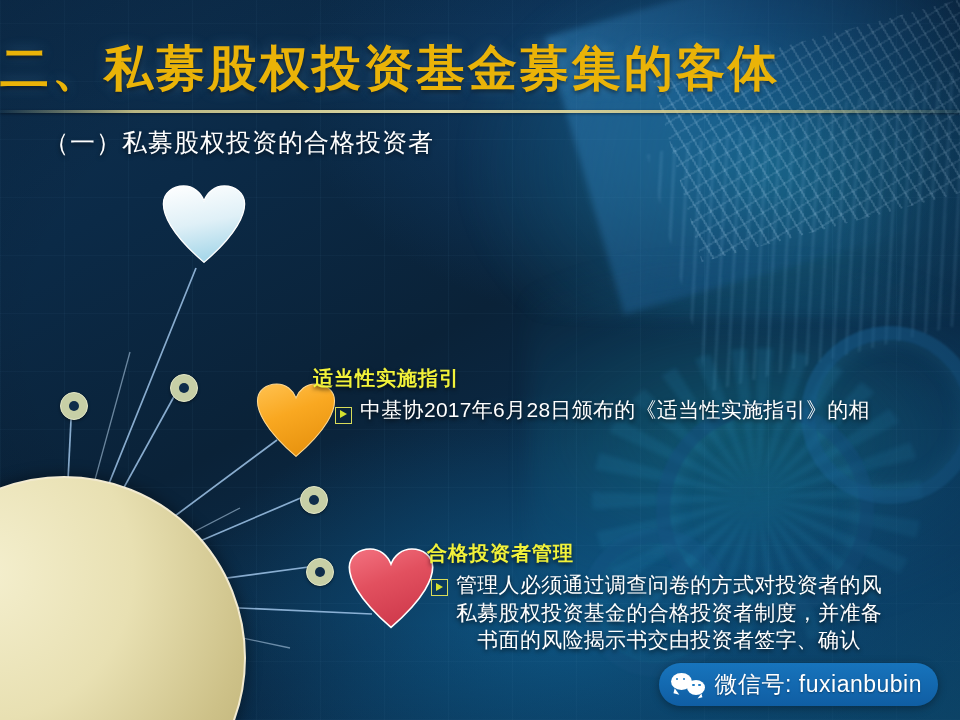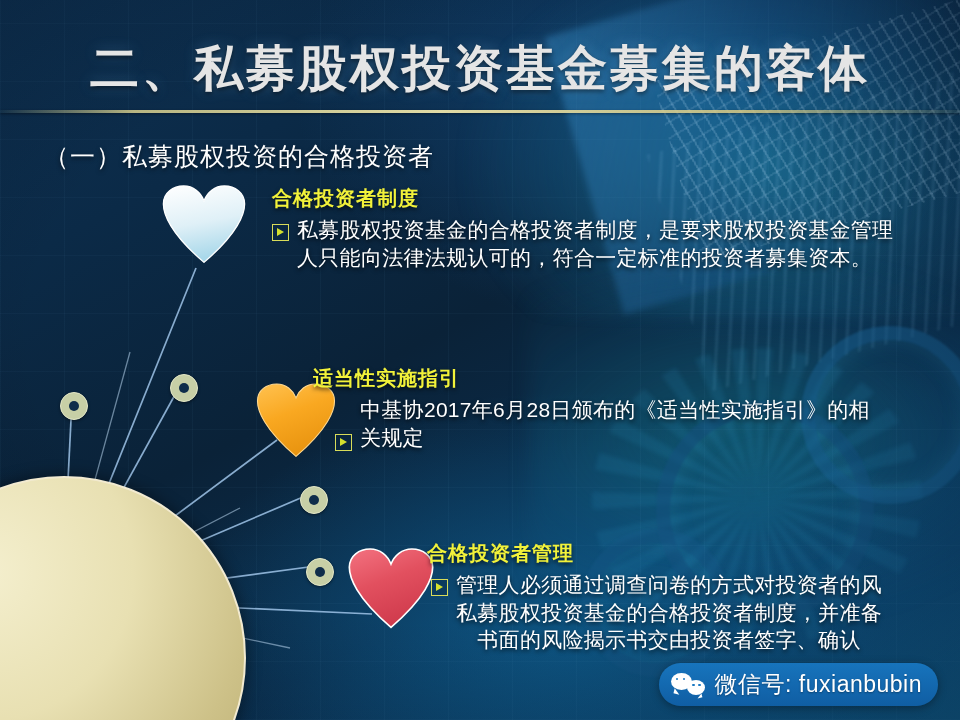--- a/index.html
+++ b/index.html
@@ -69,40 +69,40 @@
       repeating-linear-gradient(90deg, rgba(120,190,230,.045) 0px, rgba(120,190,230,.045) 1px, rgba(0,0,0,0) 1px, rgba(0,0,0,0) 64px),
       repeating-linear-gradient(0deg, rgba(120,190,230,.035) 0px, rgba(120,190,230,.035) 1px, rgba(0,0,0,0) 1px, rgba(0,0,0,0) 58px);
   }
   .bg-vignette{
     position:absolute;inset:0;
     background:radial-gradient(ellipse 95% 90% at 46% 46%, rgba(0,0,0,0) 45%, rgba(3,14,28,.55) 100%);
   }
 
   
   .title{
-    position:absolute;left:0;right:0;top:36px;text-align:center;
+    position:absolute;left:0;right:0;top:36px;text-align:left;
     font-family:"Liberation Serif","DejaVu Serif",serif;
-    font-weight:bold;font-size:49px;letter-spacing:3px;color:#e5e5e5;
+    font-weight:bold;font-size:49px;letter-spacing:3px;color:#eab308;
     text-shadow:0 2px 5px rgba(0,0,0,.55), 0 0 14px rgba(120,200,255,.30);
     white-space:nowrap;
   }
   .title-rule{
     position:absolute;left:0;right:0;top:110px;height:3px;
     background:linear-gradient(90deg,
       rgba(150,170,120,.05) 0%,
       rgba(214,206,140,.85) 14%,
       rgba(236,228,170,.95) 46%,
       rgba(214,200,130,.85) 78%,
       rgba(150,160,110,.10) 100%);
     box-shadow:0 1px 3px rgba(0,0,0,.4);
   }
   .subtitle{
     position:absolute;left:44px;top:126px;
     font-size:25px;color:#ffffff;letter-spacing:1px;
-    text-shadow:0 2px 4px rgba(0,0,0,.6);white-space:nowrap;margin-top:14px;
+    text-shadow:0 2px 4px rgba(0,0,0,.6);white-space:nowrap;
   }
 
   
   .quarter{
     position:absolute;left:-118px;bottom:-120px;width:360px;height:360px;
     border-radius:50%;
     background:radial-gradient(circle at 28% 26%, #f4efce 0%, #e8e0b2 40%, #cdc188 72%, #b6a96d 100%);
     border:2px solid #f2ead0;
     box-shadow:0 0 16px rgba(0,0,0,.45);
   }
@@ -262,38 +262,27 @@
         <linearGradient id="hg3" x1="0.1" y1="0" x2="0.5" y2="1">
           <stop offset="0%" stop-color="#f2707e"></stop>
           <stop offset="45%" stop-color="#e2505f"></stop>
           <stop offset="100%" stop-color="#cf3a4c"></stop>
         </linearGradient>
       </defs>
       <path d="M50 94 C 8 58, 0 34, 0 22 C 0 8, 12 0, 25 0 C 37 0, 46 8, 50 18 C 54 8, 63 0, 75 0 C 88 0, 100 8, 100 22 C 100 34, 92 58, 50 94 Z" fill="url(#hg3)" stroke="#ffffff" stroke-width="2"></path>
     </svg>
   </div>
 
-  <div class="block" style="left:272px;top:185px;">
-    <div class="block-head">合格投资者制度</div>
-    <div class="block-body">
-      <span class="bullet"></span>
-      <div class="block-text">
-        <div>私募股权投资基金的合格投资者制度，是要求股权投资基金管理</div>
-        <div>人只能向法律法规认可的，符合一定标准的投资者募集资本。</div>
-      </div>
-    </div>
-  </div>
 
   <div class="block" style="left:313px;top:365px;">
     <div class="block-head">适当性实施指引</div>
     <div class="block-body" style="padding-left:22px;align-items:flex-end;">
       <span class="bullet"></span>
       <div class="block-text">
         <div>中基协2017年6月28日颁布的《适当性实施指引》的相</div>
-        <div>关规定</div>
       </div>
     </div>
   </div>
 
   <div class="block" style="left:427px;top:540px;">
     <div class="block-head">合格投资者管理</div>
     <div class="block-body" style="padding-left:4px;text-align:center;">
       <span class="bullet"></span>
       <div class="block-text">
         <div>管理人必须通过调查问卷的方式对投资者的风</div>

